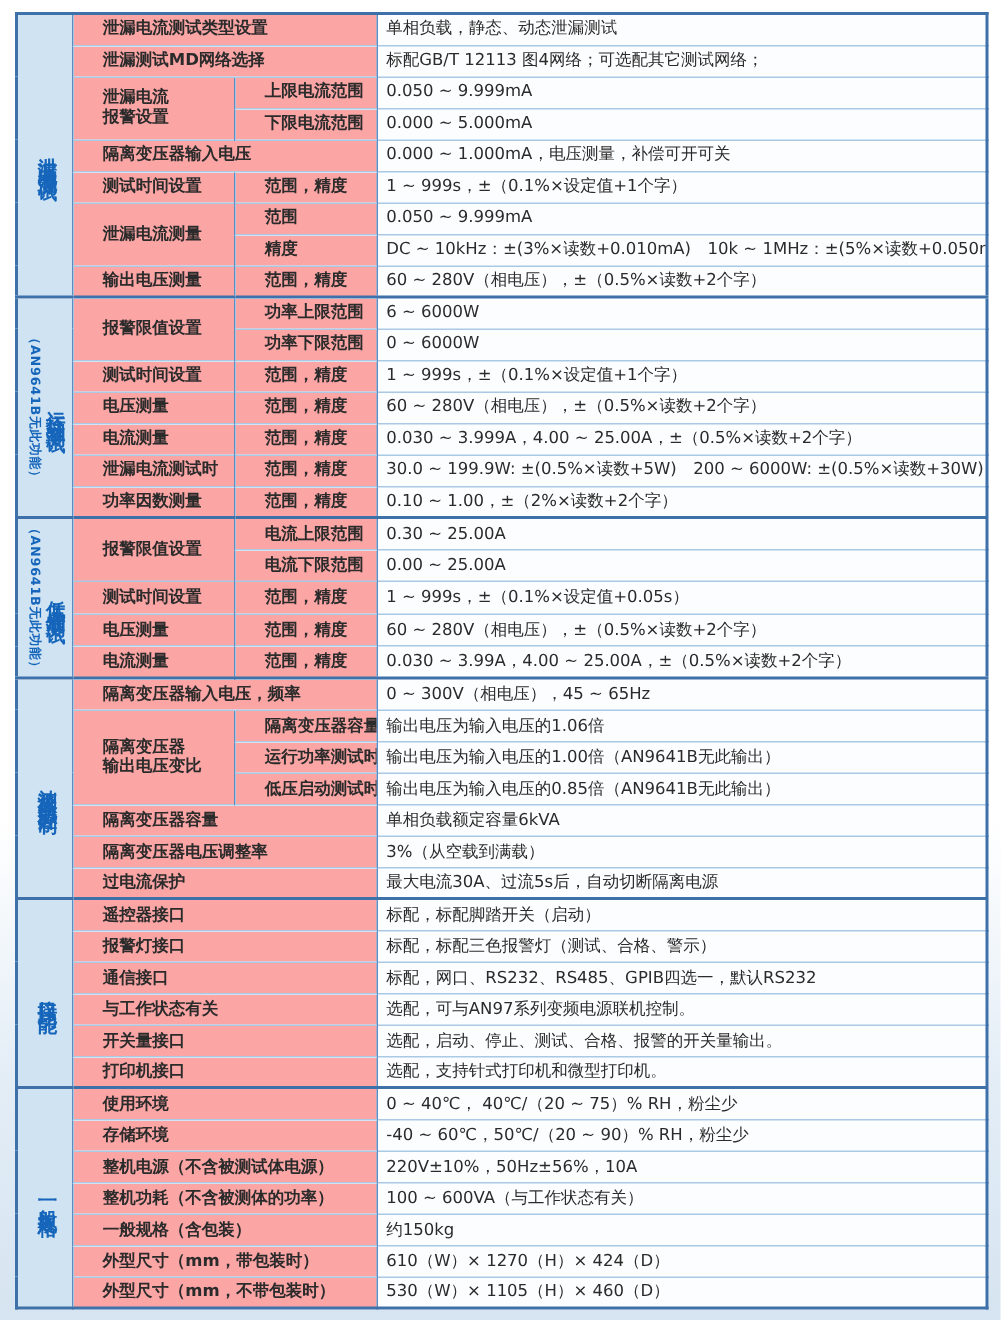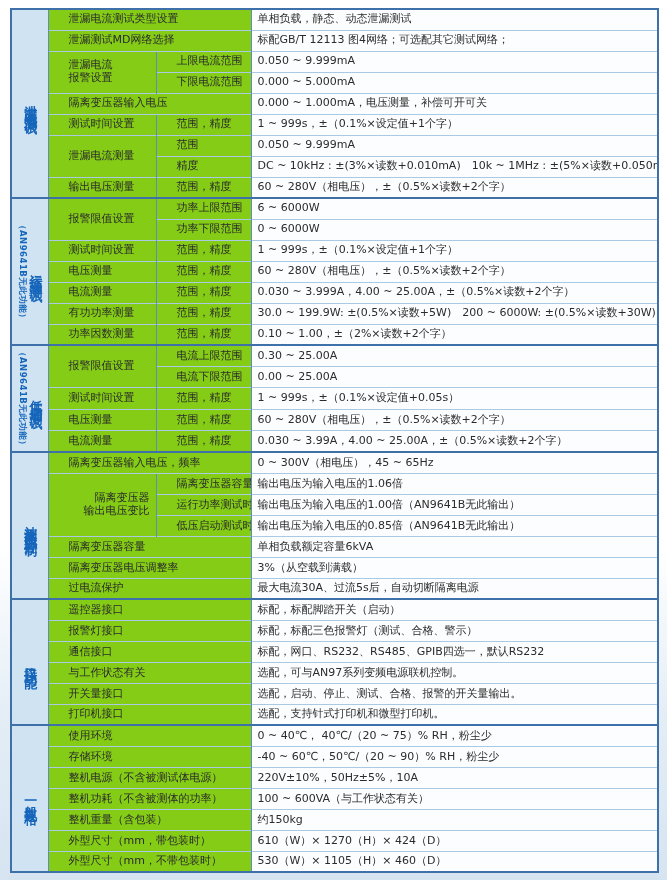--- a/index.html
+++ b/index.html
@@ -24,22 +24,22 @@
     text-align: left;
     vertical-align: middle;
     border-top: 1px solid #a9c9e5;
     border-left: 1px solid #5b8cc2;
     color: #2b2b2b;
     overflow: hidden;
     white-space: nowrap;
   }
   .spec tr.sec-start > th, .spec tr.sec-start > td { border-top: 2px solid #3e71a9; }
   .spec th.param, .spec th.sub {
-    background: #84cc16;
-    font-weight: 400;
+    background: #fca5a5;
+    font-weight: 700;
     padding-left: 20px;
   }
   .spec td.value { background: #fcfdfe; font-weight: 400; }
   .spec th.cat {
     background: #cfe3f2;
     text-align: center;
     vertical-align: middle;
     padding: 2px 0;
   }
   .cat-wrap {
@@ -151,21 +151,21 @@
         <th class="param">电压测量</th>
         <th class="sub">范围，精度</th>
         <td class="value">60 ~ 280V（相电压），±（0.5%×读数+2个字）</td>
       </tr>
       <tr>
         <th class="param">电流测量</th>
         <th class="sub">范围，精度</th>
         <td class="value">0.030 ~ 3.999A，4.00 ~ 25.00A，±（0.5%×读数+2个字）</td>
       </tr>
       <tr>
-        <th class="param">有功功率测量</th>
+        <th class="param">泄漏电流测试时</th>
         <th class="sub">范围，精度</th>
         <td class="value">30.0 ~ 199.9W: ±(0.5%×读数+5W)　200 ~ 6000W: ±(0.5%×读数+30W)</td>
       </tr>
       <tr>
         <th class="param">功率因数测量</th>
         <th class="sub">范围，精度</th>
         <td class="value">0.10 ~ 1.00，±（2%×读数+2个字）</td>
       </tr>
       <tr class="sec-start">
         <th class="cat" rowspan="5">
@@ -200,21 +200,21 @@
       <tr class="sec-start">
         <th class="cat" rowspan="7">
           <div class="cat-wrap">
             <span class="cat-main">被测体电源控制</span>
           </div>
         </th>
         <th class="param" colspan="2">隔离变压器输入电压，频率</th>
         <td class="value">0 ~ 300V（相电压），45 ~ 65Hz</td>
       </tr>
       <tr>
-        <th class="param" rowspan="3" style="white-space: normal; text-align: right;">
+        <th class="param" rowspan="3" style="white-space: normal;">
           <span class="param-line">隔离变压器</span>
           <span class="param-line">输出电压变比</span>
         </th>
         <th class="sub">隔离变压器容量</th>
         <td class="value">输出电压为输入电压的1.06倍</td>
       </tr>
       <tr>
         <th class="sub">运行功率测试时</th>
         <td class="value">输出电压为输入电压的1.00倍（AN9641B无此输出）</td>
       </tr>
@@ -271,28 +271,28 @@
         </th>
         <th class="param" colspan="2">使用环境</th>
         <td class="value">0 ~ 40℃， 40℃/（20 ~ 75）% RH，粉尘少</td>
       </tr>
       <tr>
         <th class="param" colspan="2">存储环境</th>
         <td class="value">-40 ~ 60℃，50℃/（20 ~ 90）% RH，粉尘少</td>
       </tr>
       <tr>
         <th class="param" colspan="2">整机电源（不含被测试体电源）</th>
-        <td class="value">220V±10%，50Hz±5%，10A</td>
+        <td class="value">220V±10%，50Hz±56%，10A</td>
       </tr>
       <tr>
         <th class="param" colspan="2">整机功耗（不含被测体的功率）</th>
         <td class="value">100 ~ 600VA（与工作状态有关）</td>
       </tr>
       <tr>
-        <th class="param" colspan="2">整机重量（含包装）</th>
+        <th class="param" colspan="2">一般规格（含包装）</th>
         <td class="value">约150kg</td>
       </tr>
       <tr>
         <th class="param" colspan="2">外型尺寸（mm，带包装时）</th>
         <td class="value">610（W）× 1270（H）× 424（D）</td>
       </tr>
       <tr>
         <th class="param" colspan="2">外型尺寸（mm，不带包装时）</th>
         <td class="value">530（W）× 1105（H）× 460（D）</td>
       </tr>

